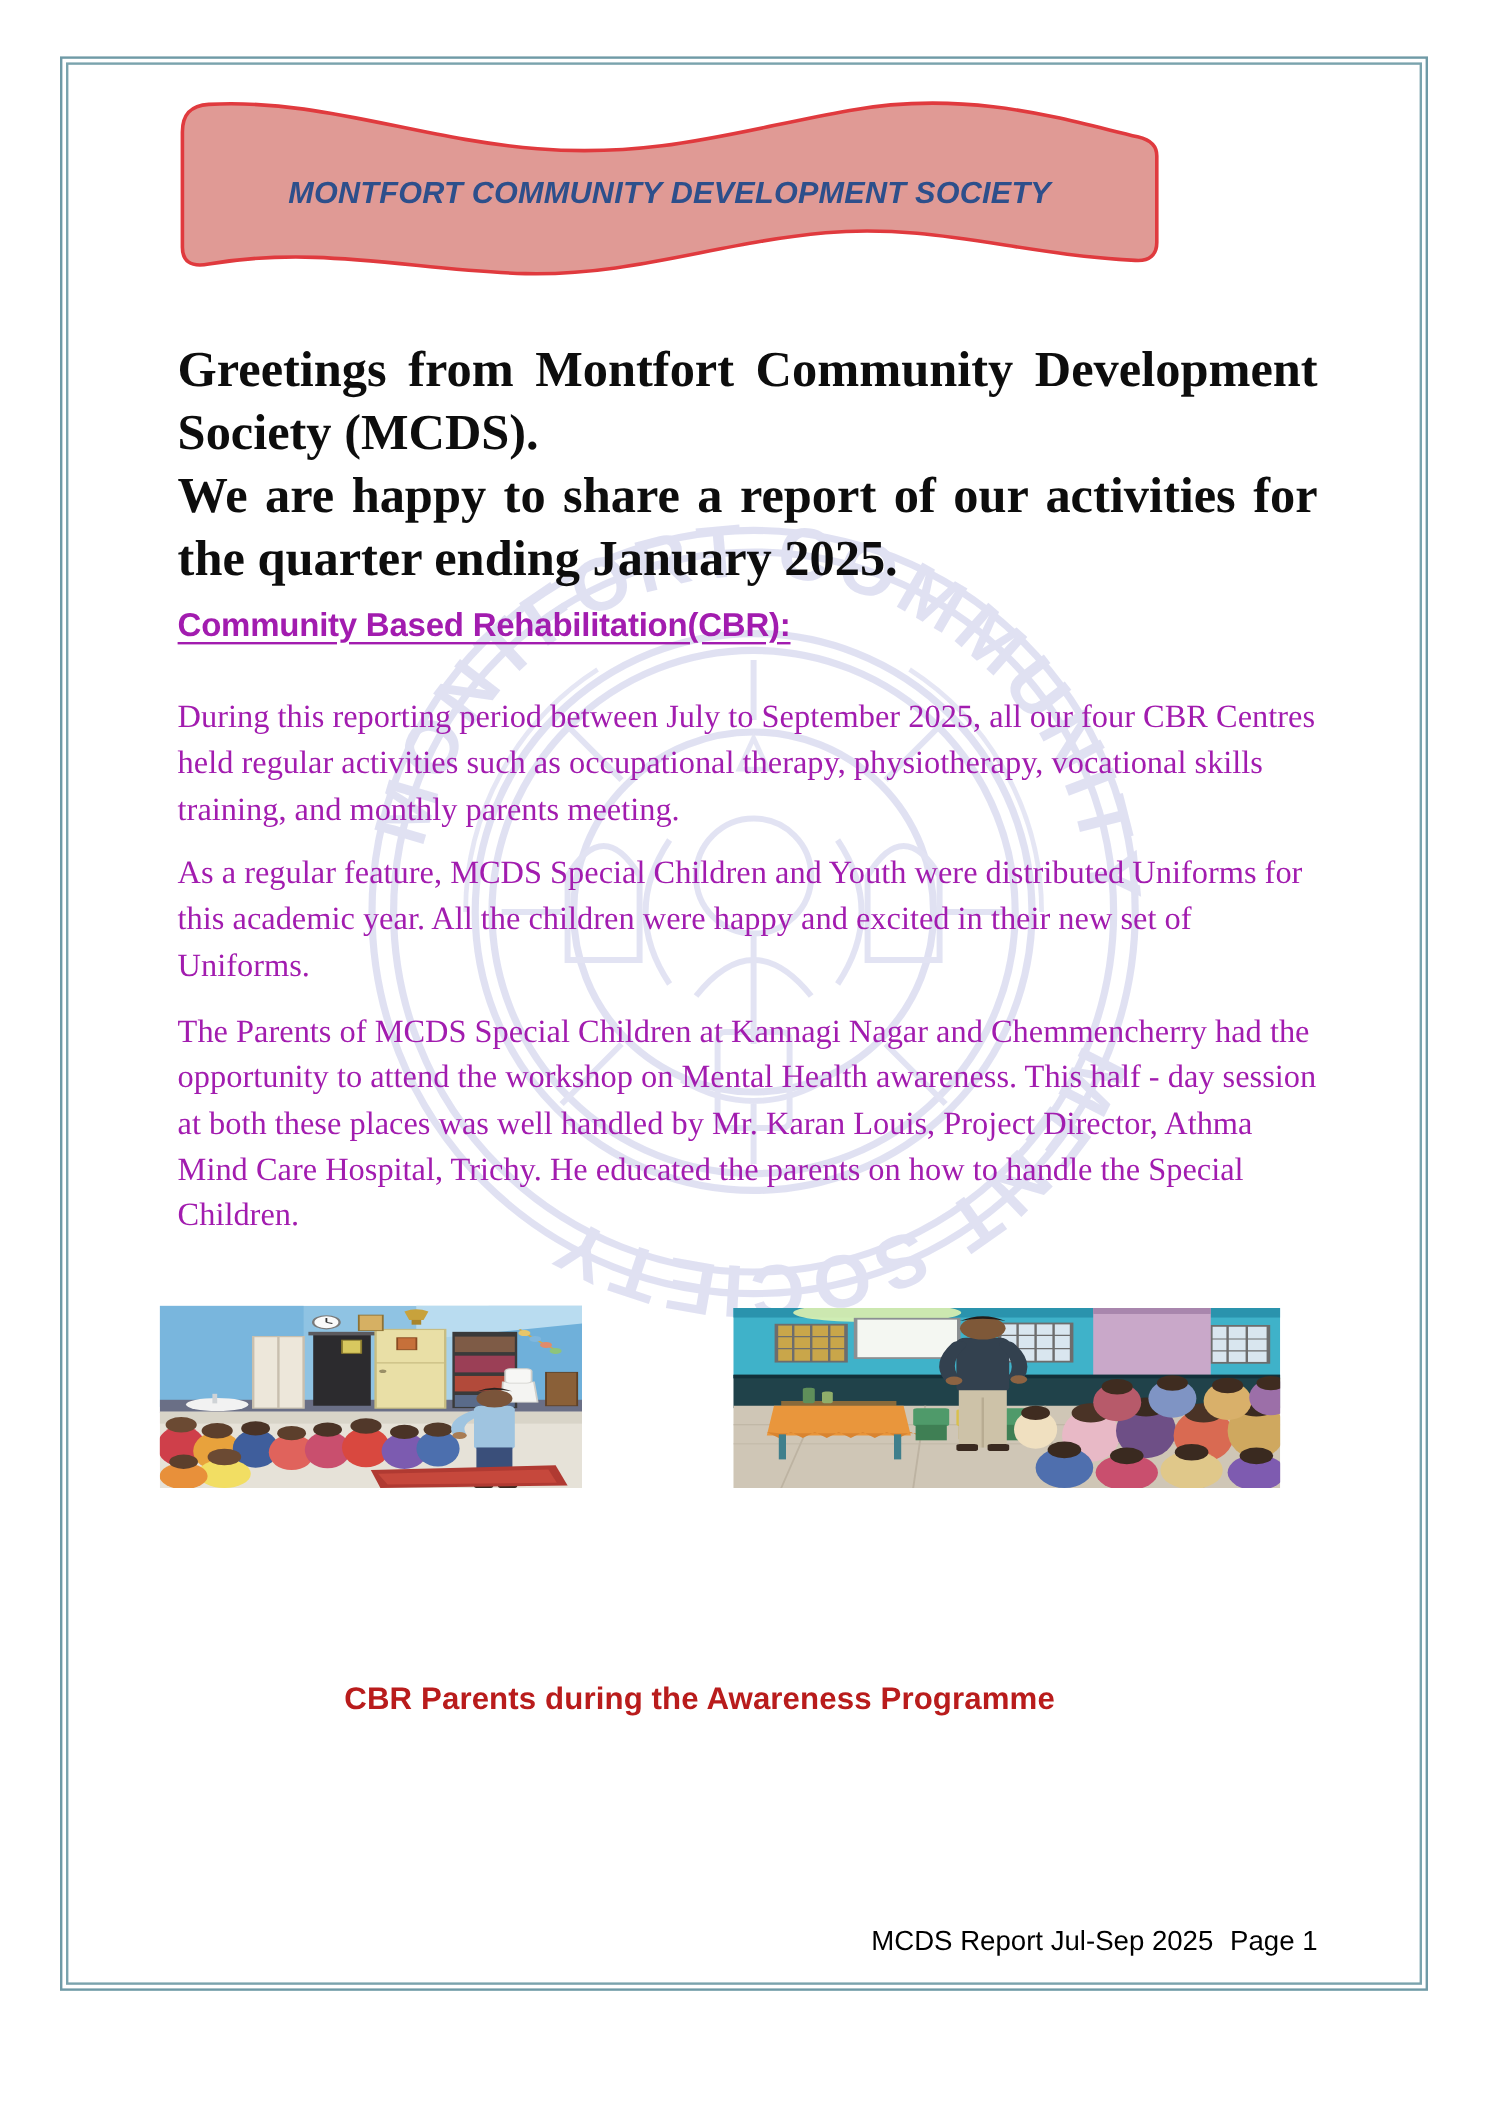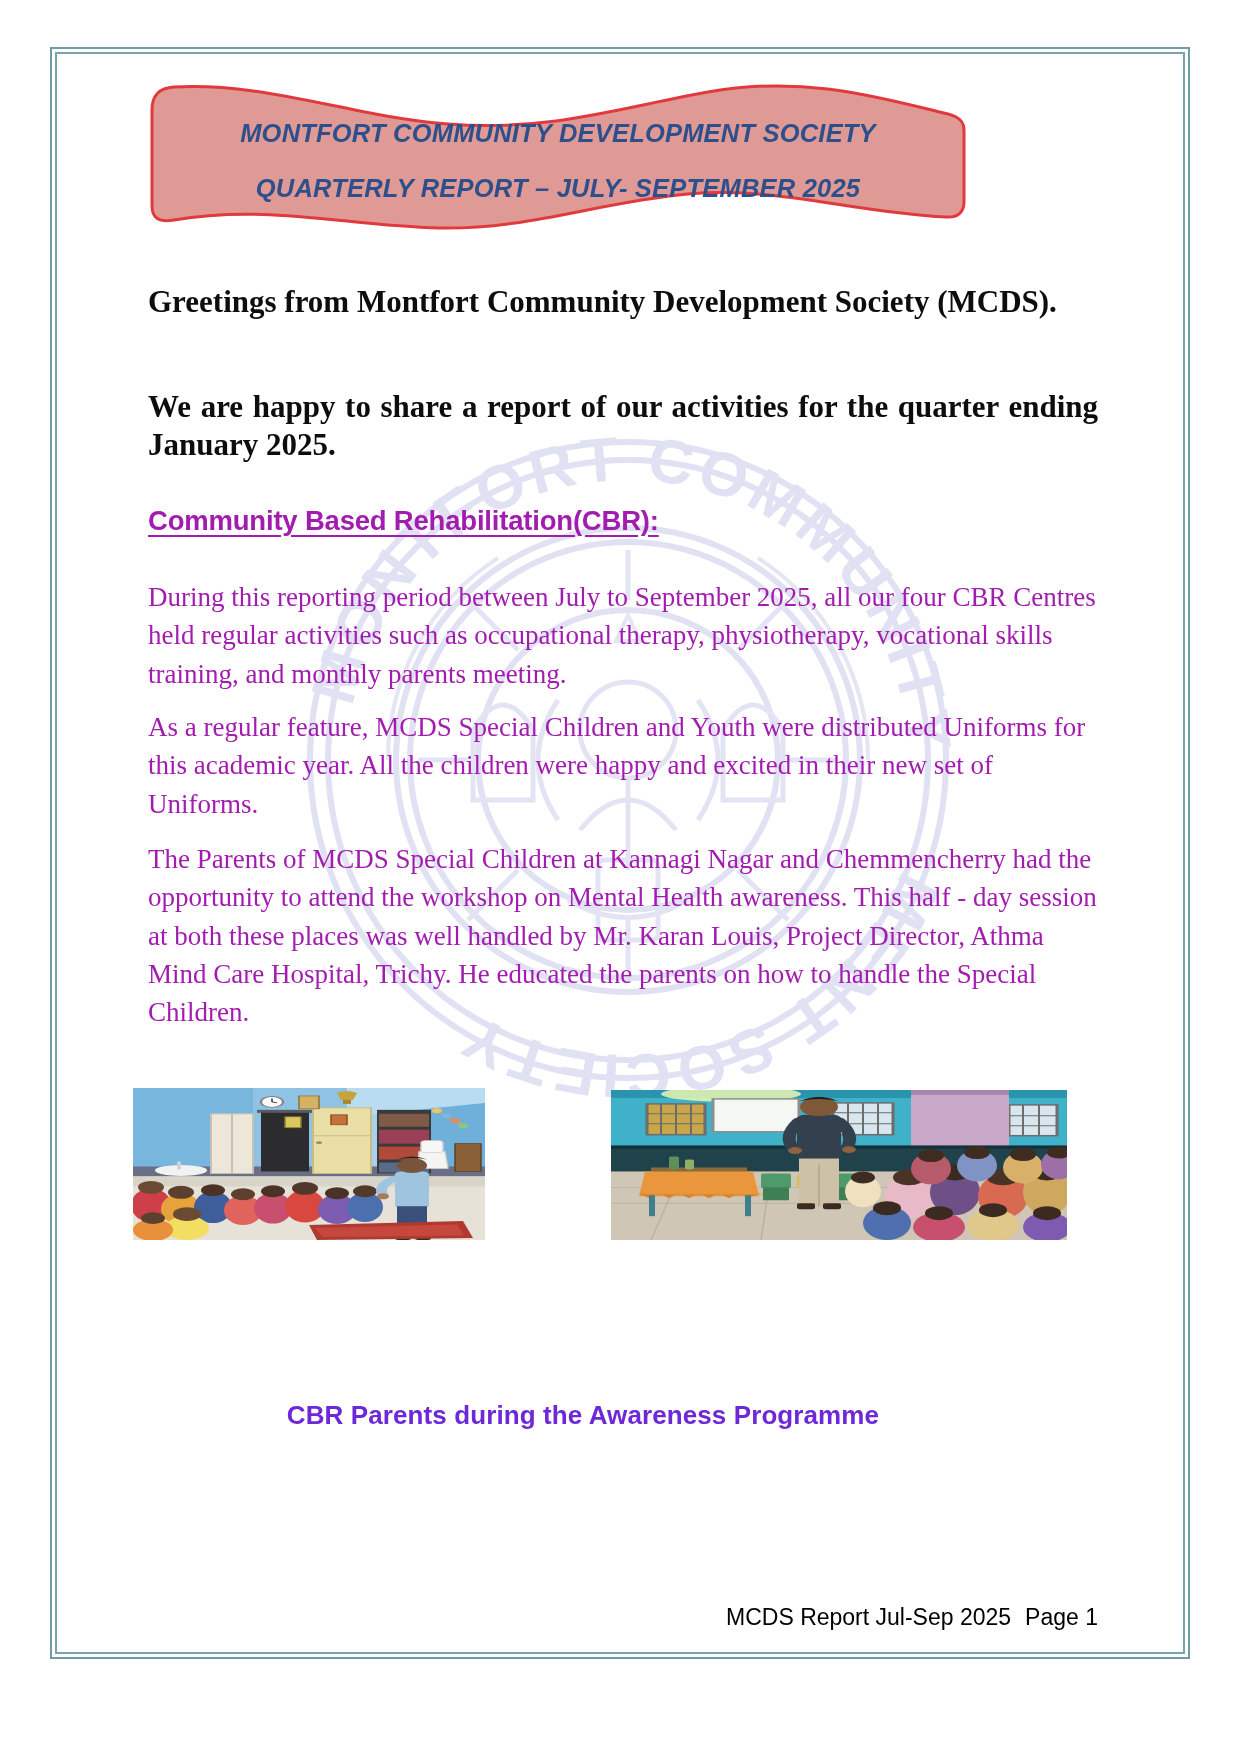--- a/index.html
+++ b/index.html
@@ -93,21 +93,21 @@
 
   
   .body-area {
     position: absolute;
     left: 148px;
     width: 950px;
   }
   p.intro {
     font-family: "Liberation Serif", serif;
     font-weight: bold;
-    font-size: 31px;
+    font-size: 42px;
     line-height: 1.24;
     color: #0d0d0d;
     margin: 0;
     text-align: justify;
     text-justify: inter-word;
   }
   p.body {
     font-family: "Liberation Serif", serif;
     font-size: 27px;
     line-height: 1.42;
@@ -144,21 +144,21 @@
   
   #caption {
     position: absolute;
     left: 148px;
     top: 1400px;
     width: 950px;
     text-align: center;
     font-family: "Liberation Sans", sans-serif;
     font-weight: bold;
     font-size: 26px;
-    color: #6d28d9;
+    color: #b91c1c;
     letter-spacing: 0.1px;
   }
   #caption-inner { display:inline-block; transform: translateX(-40px); }
 
   
   #footer {
     position: absolute;
     left: 148px;
     top: 1604px;
     width: 950px;
@@ -230,21 +230,20 @@
                  L 816,124
                  C 816,134 810,140 798,139
                  C 700,134 630,108 540,116
                  C 450,124 380,152 290,150
                  C 200,148 120,126 26,142
                  C 10,145 4,139 4,128
                  Z" fill="#e09a95" stroke="#e03a3e" stroke-width="3"></path>
       </svg>
       <div id="banner-text-block">
         <div class="banner-line">MONTFORT COMMUNITY DEVELOPMENT SOCIETY</div>
-        <div class="banner-line">QUARTERLY REPORT – JULY- SEPTEMBER 2025</div>
       </div>
     </div>
 
     <div class="body-area" style="top:283px;">
       <p class="intro">Greetings from Montfort Community Development Society (MCDS).</p>
     </div>
 
     <div class="body-area" style="top:388px;">
       <p class="intro">We are happy to share a report of our activities for the quarter ending January 2025.</p>
     </div>

